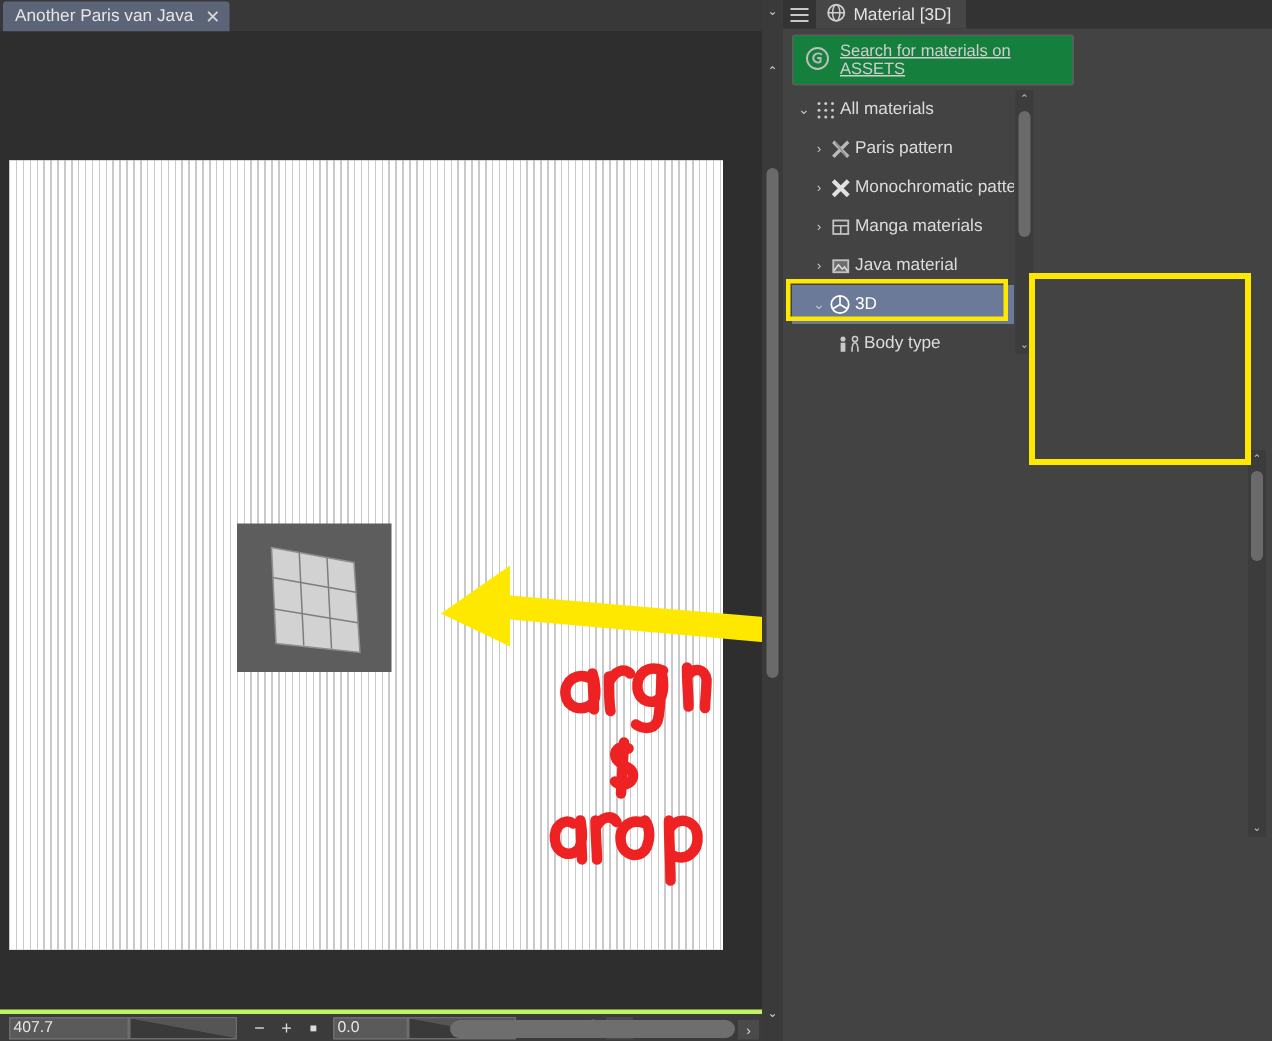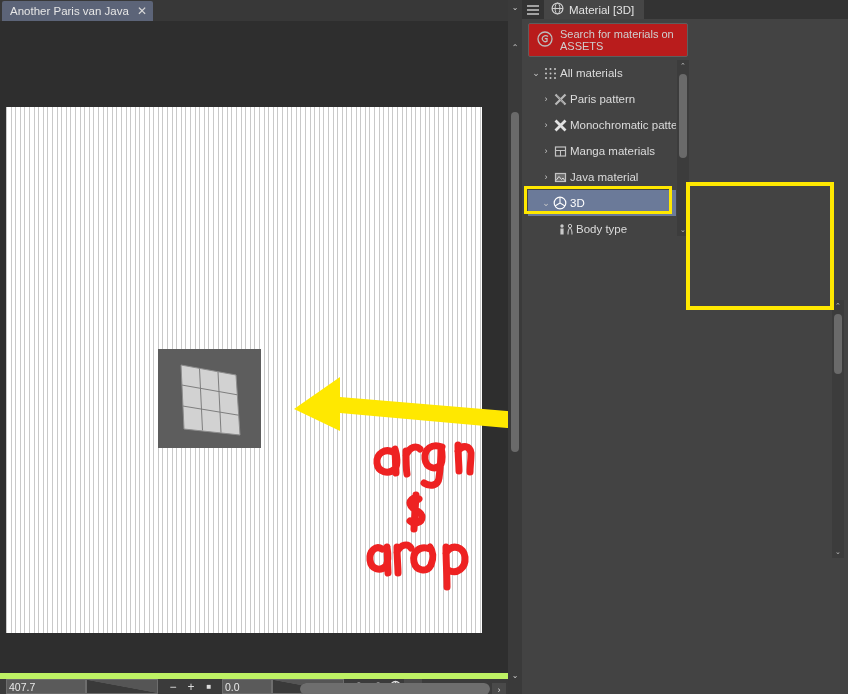--- a/index.html
+++ b/index.html
@@ -42,21 +42,21 @@
     background:#5d5d5d;
   }
   #dropped-object svg { display:block; }
 
   
   #annotation-dragdrop { position:absolute; left:352px; top:318px; width:130px; height:175px; }
   
   #arrow-yellow { position:absolute; left:286px; top:262px; width:250px; height:64px; }
 
   
-  #statusbar { position:absolute; left:0; top:673px; width:508px; height:21px; background:#3b3b3b; border-top:6px solid #bef264; display:flex; align-items:center; }
+  #statusbar { position:absolute; left:0; top:673px; width:508px; height:21px; background:#3b3b3b; border-top:3px solid #bef264; display:flex; align-items:center; }
   .sb-field { height:15px; background:#5a5a5a; border:1px solid #6d6d6d; color:#e8e8e8; font-size:10.5px; padding:0 2px; display:flex; align-items:center; }
   .sb-slidertrack { height:15px; background:linear-gradient(to top right,#3a3a3a 49%,#555 51%); border:1px solid #6d6d6d; }
   .sb-btn { width:18px; height:15px; display:flex; align-items:center; justify-content:center; color:#dcdcdc; font-size:12px; }
   .sb-sep { width:6px; }
   #sb-scroll-h { position:absolute; right:18px; top:4px; width:190px; height:12px; background:#2f2f2f; border-radius:6px; }
   #sb-scroll-h i { position:absolute; left:0; top:0; width:190px; height:12px; background:#6e6e6e; border-radius:6px; display:block; }
   #sb-right-arrow { position:absolute; right:2px; top:4px; width:14px; height:13px; background:#4a4a4a; color:#ddd; font-size:9px; display:flex; align-items:center; justify-content:center; }
 
   
   #mid-strip { position:absolute; left:508px; top:0; width:14px; height:694px; background:#3a3a3a; }
@@ -64,23 +64,23 @@
   #mid-strip .thumb { position:absolute; left:3px; top:112px; width:8px; height:340px; background:#6a6a6a; border-radius:4px; }
 
   
   #matpanel { position:absolute; left:522px; top:0; width:326px; height:694px; background:#434343; }
 
   #mat-titlebar { position:absolute; left:0; top:0; width:326px; height:19px; background:#333333; display:flex; align-items:flex-start; }
   #mat-menu-icon { width:22px; height:19px; display:flex; align-items:center; justify-content:center; }
   #mat-tab { height:19px; background:#464646; display:flex; align-items:center; gap:5px; padding:0 10px 0 7px; color:#e3e3e3; font-size:11.5px; }
 
   #assets-search {
-    position:absolute; left:6px; top:23px; width:160px; height:34px;
-    background:#b91c1c; border:1px solid #5e5e5e; border-radius:2px;
-    display:flex; align-items:center; gap:7px; padding-left:8px; color:#cfcfcf; font-size:11px;
+    position:absolute; left:6px; top:23px; width:188px; height:34px;
+    background:#15803d; border:1px solid #5e5e5e; border-radius:2px;
+    display:flex; align-items:center; gap:7px; padding-left:8px; color:#cfcfcf; font-size:11px;text-decoration:underline;
   }
 
   
   #tree { position:absolute; left:6px; top:60px; width:148px; height:176px; background:#434343; overflow:hidden; }
   .tree-row { height:26px; display:flex; align-items:center; color:#dcdcdc; font-size:11.5px; white-space:nowrap; }
   .tree-row .tw { width:12px; text-align:center; color:#c7c7c7; font-size:9px; flex:none; }
   .tree-row .ti { width:16px; height:16px; flex:none; display:flex; align-items:center; justify-content:center; margin-right:2px; }
   .tree-row.sel { background:#6b7a99; color:#ffffff; }
   #tree-scroll { position:absolute; left:155px; top:60px; width:12px; height:176px; background:#3c3c3c; }
   #tree-scroll .ar { position:absolute; left:0; width:12px; height:12px; display:flex; align-items:center; justify-content:center; color:#c0c0c0; font-size:7px; }

